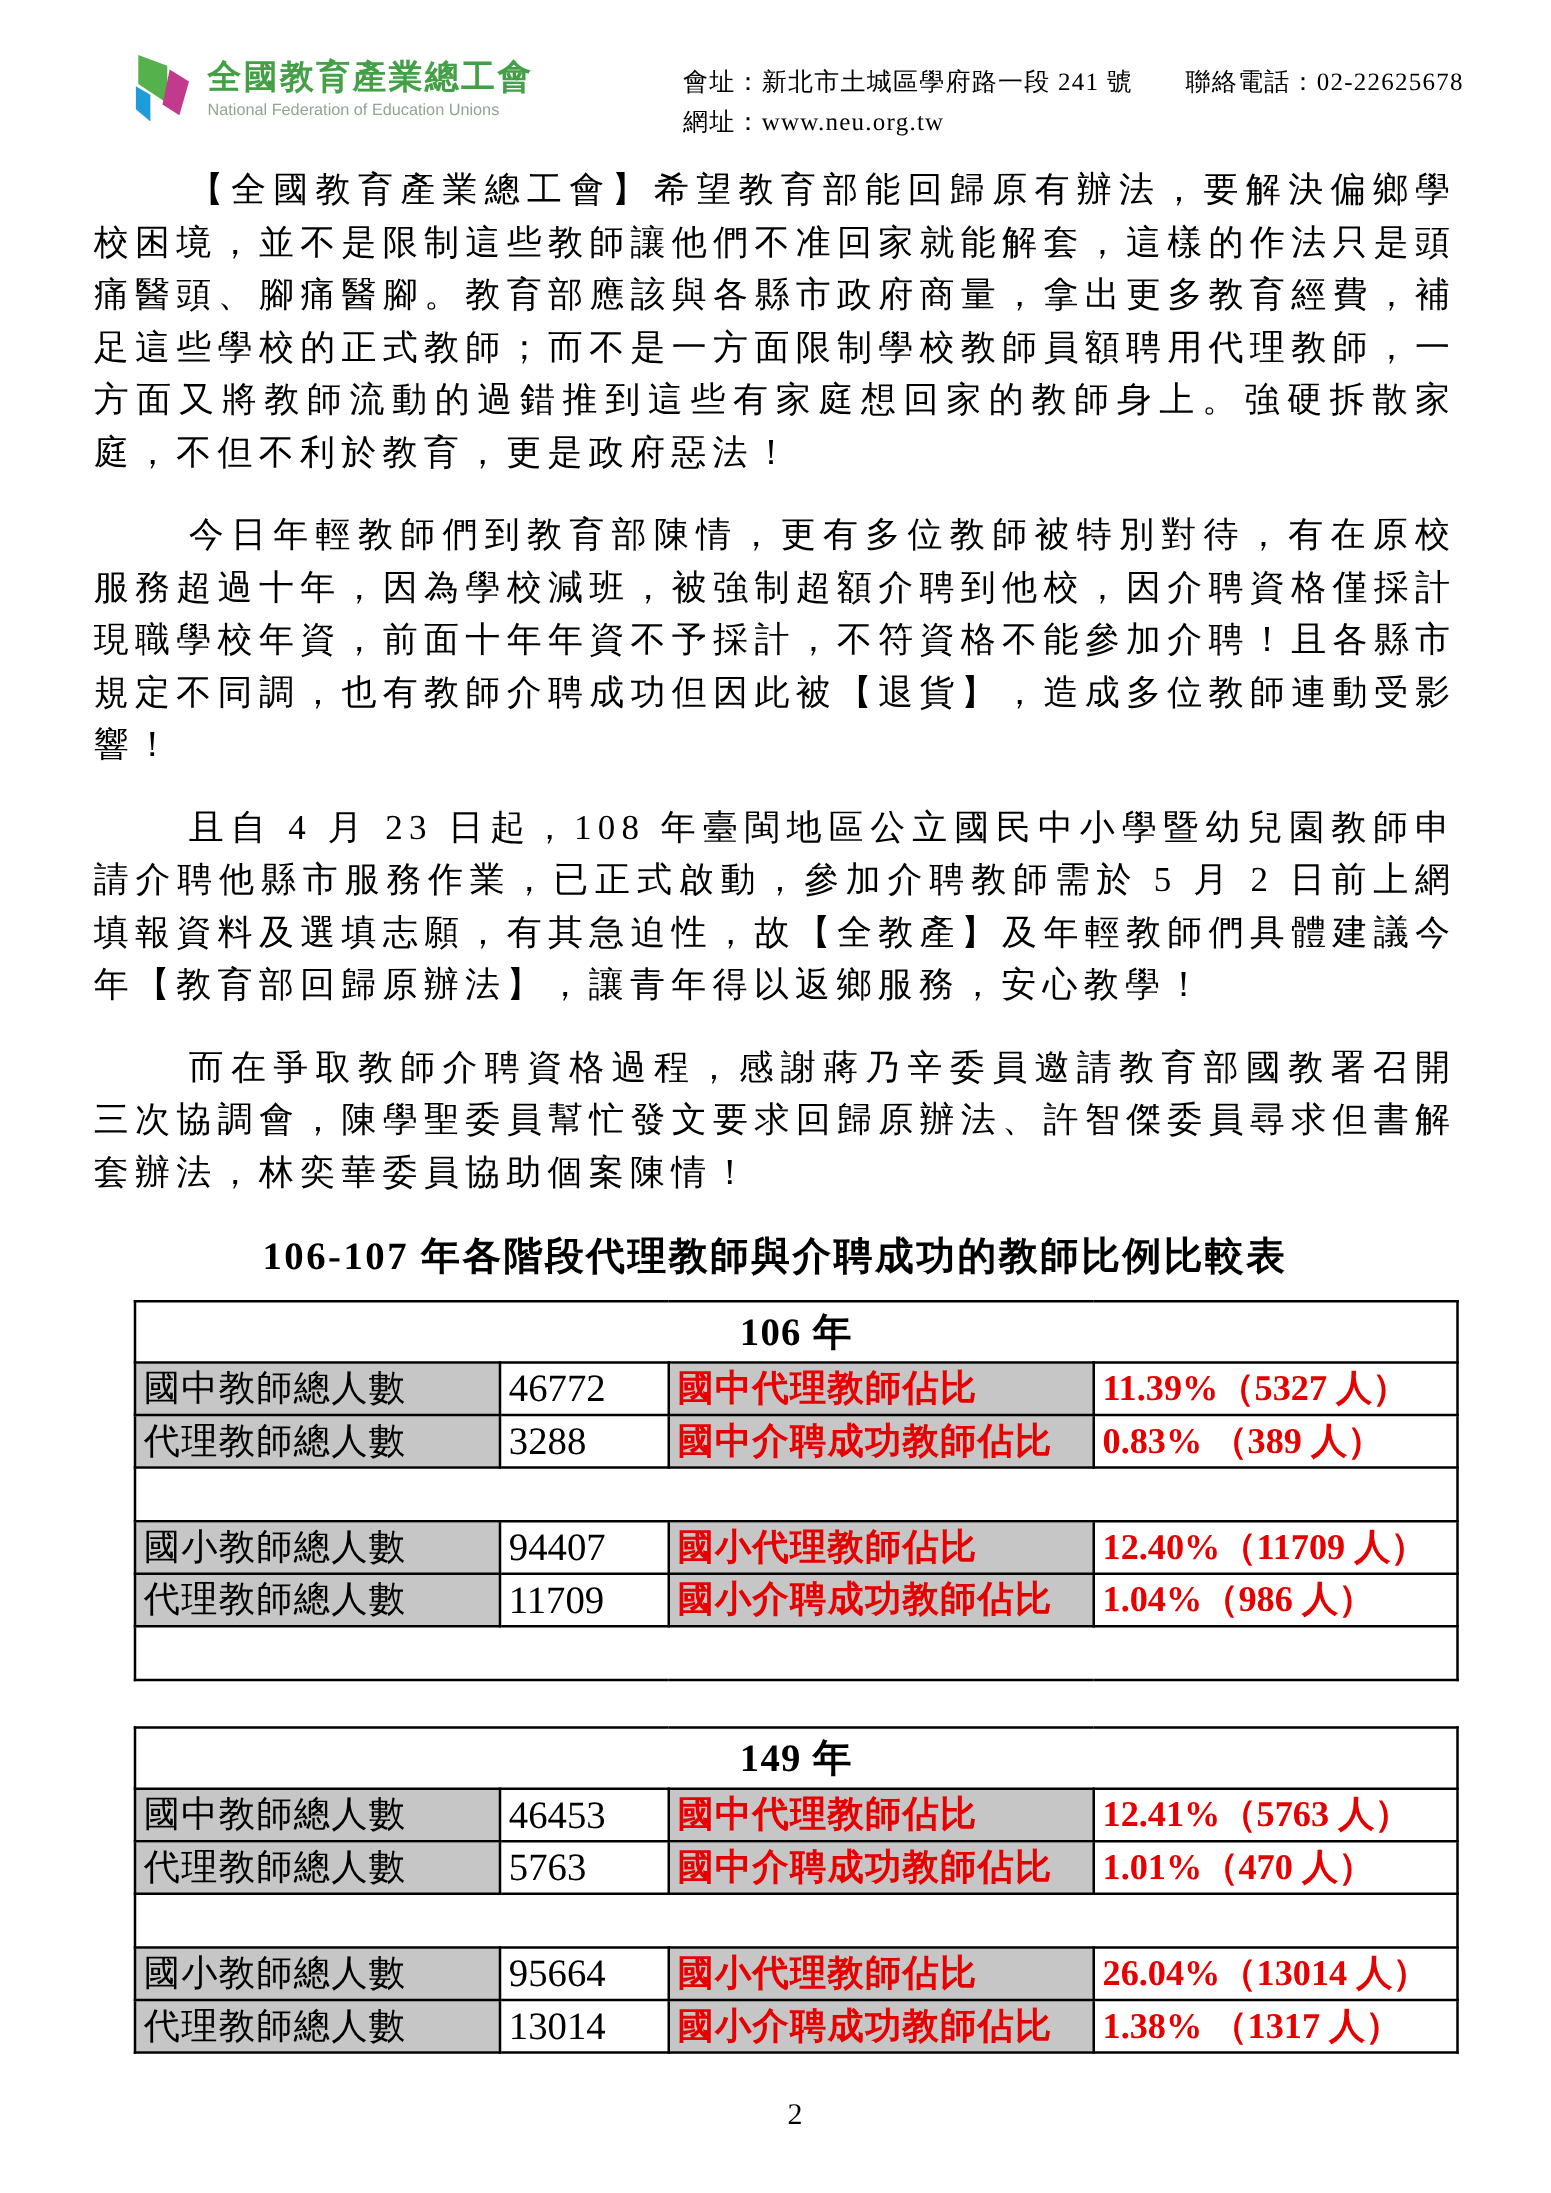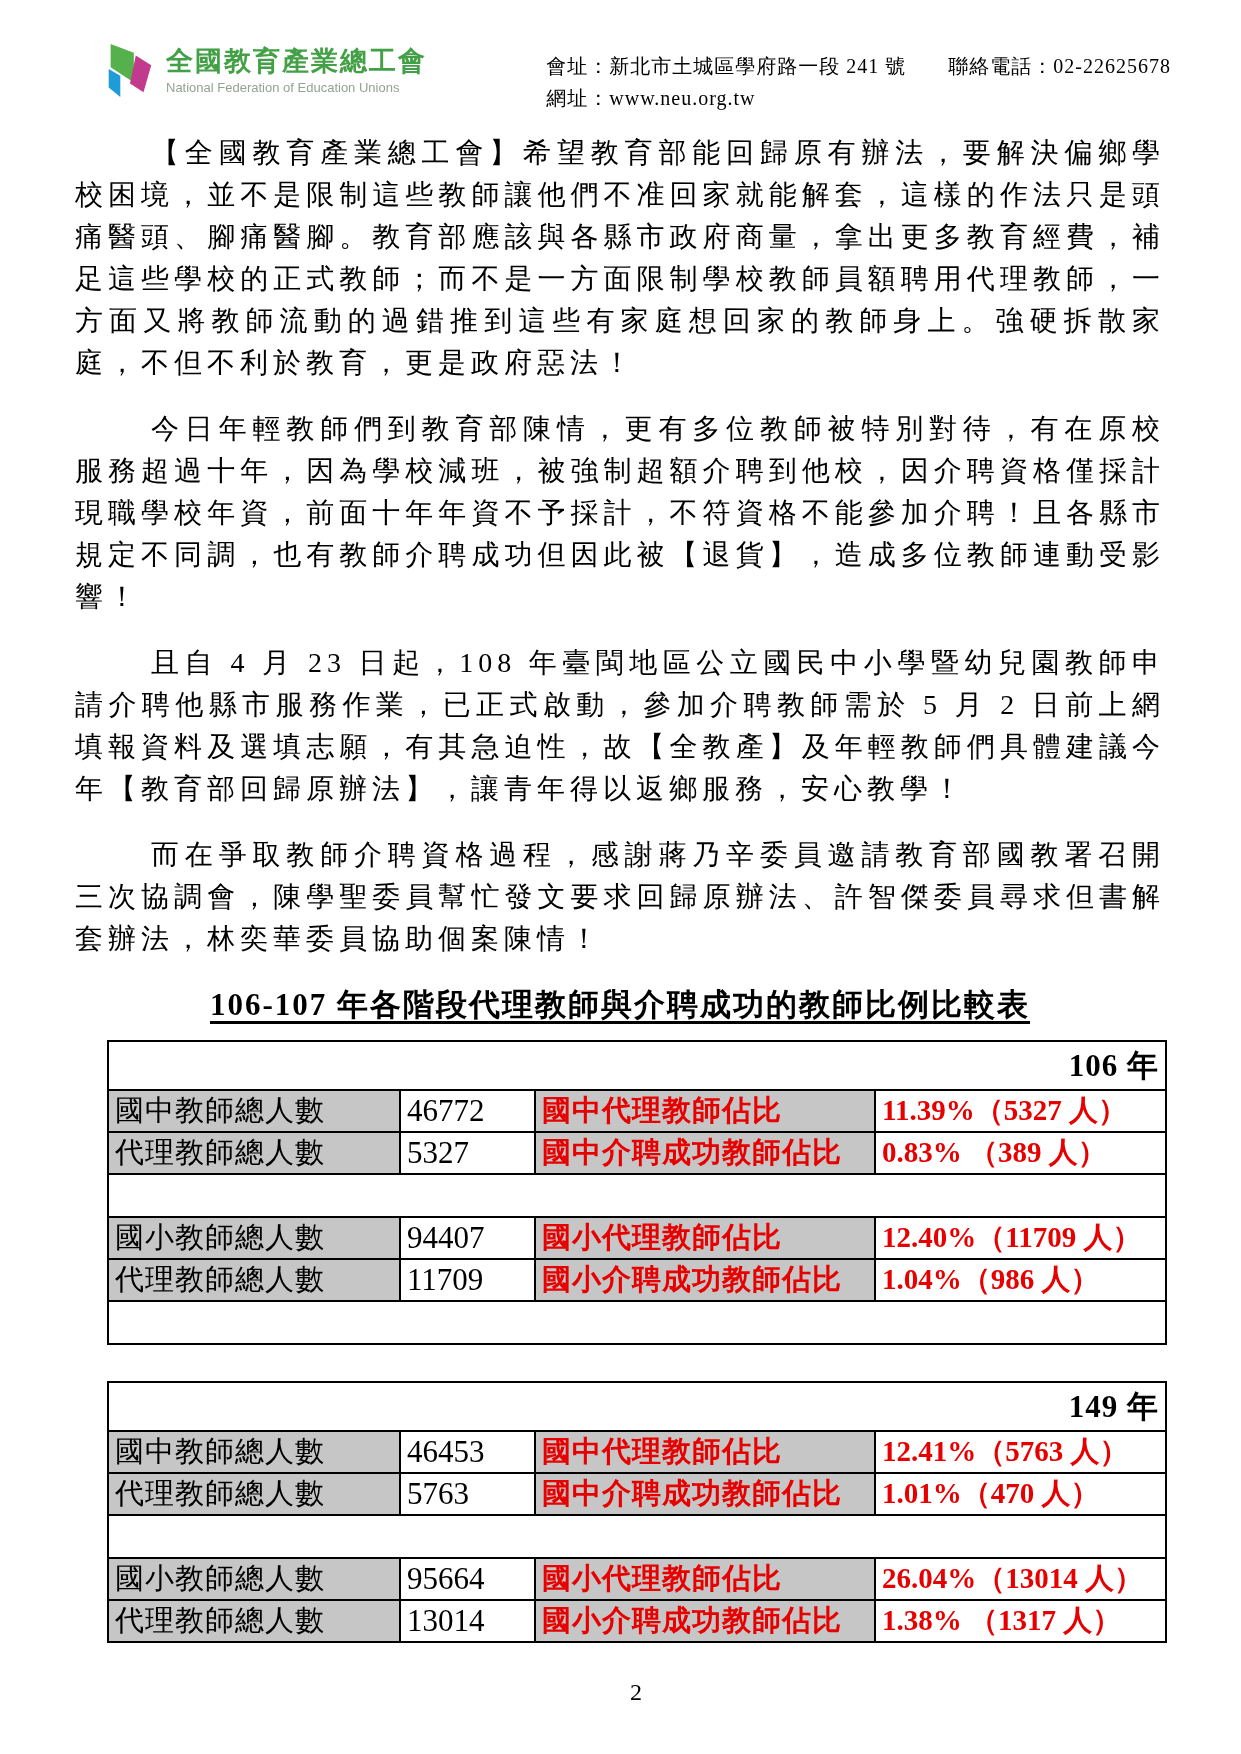--- a/index.html
+++ b/index.html
@@ -47,42 +47,41 @@
     text-justify:inter-character;
     text-indent:76px;
   }
   
   .table-title{
     margin:4px 0 14px 0;
     text-align:center;
     font-size:31px;
     font-weight:bold;
     letter-spacing:2px;
-    text-decoration:underline;
     text-underline-offset:6px;
   }
   
   table.cmp{
     border-collapse:collapse;
     table-layout:fixed;
     width:1058px;
     margin:0 0 36px 32px;
   }
   table.cmp th, table.cmp td{
     border:2px solid #000;
     padding:0 6px;
     overflow:hidden;
     white-space:nowrap;
     vertical-align:middle;
   }
   th.year{
     height:47px;
     font-size:31px;
     font-weight:bold;
-    text-align:right;
+    text-align:center;
     letter-spacing:1px;
     background:#ffffff;
   }
   td{height:40px;}
   td.c-label{background:#c6c6c6;font-size:29px;letter-spacing:1px;}
   td.c-value{background:#ffffff;font-size:31px;}
   td.c-label2{background:#c6c6c6;color:#e60000;font-weight:bold;font-size:29px;letter-spacing:1px;}
   td.c-value2{background:#ffffff;color:#e60000;font-weight:bold;font-size:29px;}
   td.spacer{background:#ffffff;height:41px;}
   
@@ -138,21 +137,21 @@
       </thead>
       <tbody>
           <tr>
             <td class="c-label">國中教師總人數</td>
             <td class="c-value">46772</td>
             <td class="c-label2">國中代理教師佔比</td>
             <td class="c-value2">11.39%（5327 人）</td>
           </tr>
           <tr>
             <td class="c-label">代理教師總人數</td>
-            <td class="c-value">5327</td>
+            <td class="c-value">3288</td>
             <td class="c-label2">國中介聘成功教師佔比</td>
             <td class="c-value2">0.83% （389 人）</td>
           </tr>
           <tr>
             <td colspan="4" class="spacer"></td>
           </tr>
           <tr>
             <td class="c-label">國小教師總人數</td>
             <td class="c-value">94407</td>
             <td class="c-label2">國小代理教師佔比</td>

